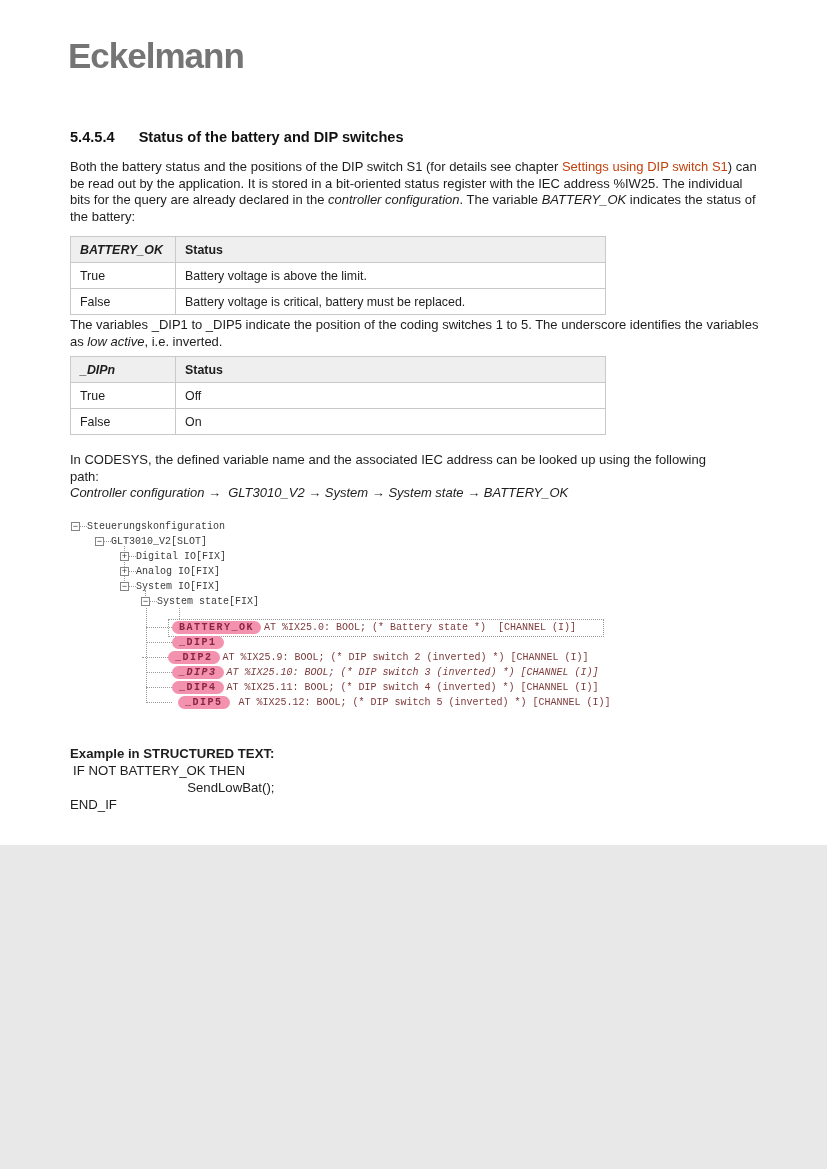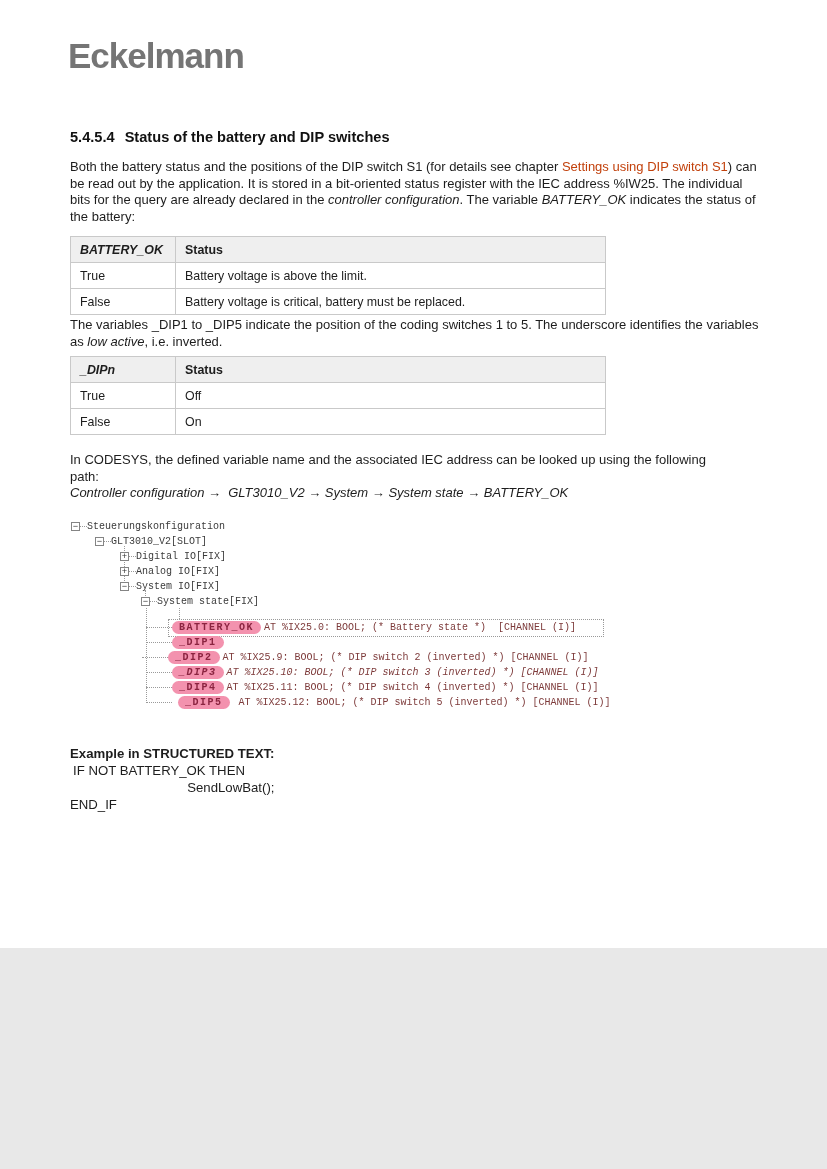--- a/index.html
+++ b/index.html
@@ -1,21 +1,21 @@
 <!DOCTYPE html>
 <html><head>
 <meta charset="utf-8">
 <style>
   html,body{margin:0;padding:0;background:#e8e8e8;}
-  .page{width:827px;height:948px;position:relative;background:#ffffff;margin:0 auto;
+  .page{width:827px;height:845px;position:relative;background:#ffffff;margin:0 auto;
         font-family:"Liberation Sans",sans-serif;color:#1d1d1d;overflow:hidden;}
   .logo{position:absolute;left:68px;top:36px;font-size:35px;font-weight:bold;
         color:#757575;letter-spacing:-1px;}
   .heading{position:absolute;left:70px;top:129px;font-size:14.6px;font-weight:bold;color:#111;}
-  .heading .num{margin-right:10px;}
+  .heading .num{margin-right:24px;}
   .para{position:absolute;left:70px;width:692px;font-size:13px;line-height:16.6px;margin:0;}
   #para1{top:159px;}
   #para2{top:317px;}
   #para3{top:452px;white-space:pre-wrap;}
   .link{color:#c2410c;cursor:pointer;}
   em{font-style:italic;}
   table{border-collapse:collapse;position:absolute;left:70px;width:536px;font-size:12.4px;
         table-layout:fixed;}
   #table1{top:236px;}
   #table2{top:356px;}

